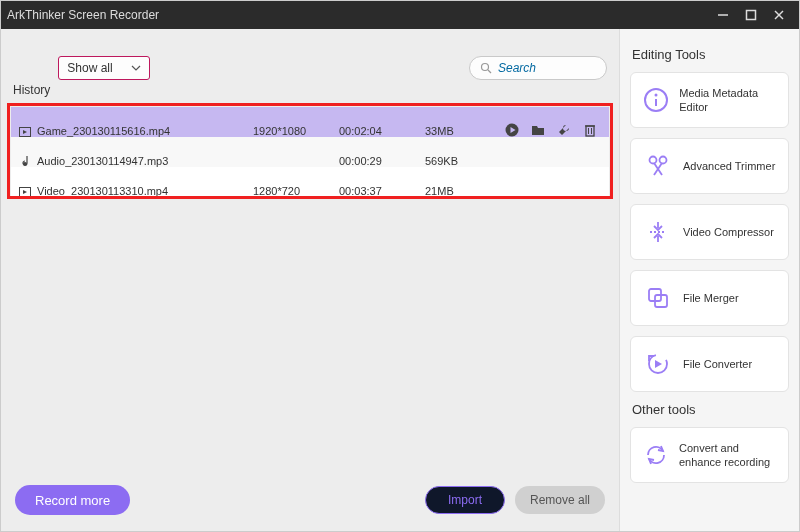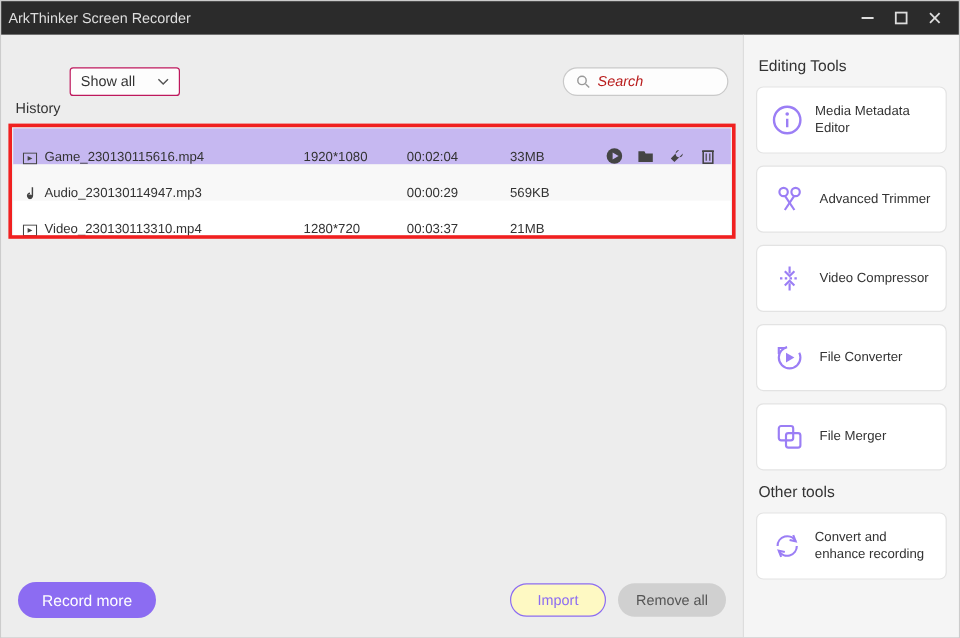--- a/index.html
+++ b/index.html
@@ -8,37 +8,37 @@
   .titlebar { height: 28px; background: #2b2b2b; color: #ddd; display: flex; align-items: center; padding: 0 6px; font-size: 12px; }
   .titlebar .title { flex: 1; }
   .titlebar .winbtn { width: 28px; display:flex; align-items:center; justify-content:center; height: 100%; cursor:pointer; }
   .titlebar svg { stroke: #ddd; }
   .content { flex: 1; display: flex; min-height: 0; }
   .left { flex: 1; display: flex; flex-direction: column; background: #ededed; }
   .toolbar { display: flex; align-items: center; padding: 10px 12px; }
   .toolbar-label { font-size: 12px; color: #333; margin-right: 8px; margin-top: 44px; }
   .select { border: 1px solid #be185d; background: #fdfdfd; border-radius: 3px; height: 24px; width: 92px; display:flex; align-items:center; padding: 0 8px; font-size: 12px; color:#333; position:relative; cursor:pointer; }
   .select .chev { position:absolute; right:8px; }
-  .search { margin-left: auto; width: 138px; height: 24px; border: 1px solid #c9c9c9; border-radius: 12px; background:#fdfdfd; display:flex; align-items:center; padding: 0 10px; font-size:12px; color:#b91c1c; }
+  .search { margin-left: auto; width: 138px; height: 24px; border: 1px solid #c9c9c9; border-radius: 12px; background:#fdfdfd; display:flex; align-items:center; padding: 0 10px; font-size:12px; color:#0369a1; }
   .search svg { margin-right:6px; }
   .list-wrap { position: relative; margin: 0 10px 0 10px; }
   .redbox { position:absolute; top:-4px; left:-4px; right:-4px; height: 96px; border: 3px solid #f02020; pointer-events: none; }
   .row { height: 30px; display:flex; align-items:flex-end; font-size: 11px; color:#333; padding: 0 4px; background:#fff; }
   .row.sel { background: #c6b8f1; }
   .row.alt { background: #f8f8f8; }
   .cell-icon { width: 20px; display:flex; align-items:center; justify-content:center; }
   .cell-name { width: 218px; padding-left: 2px; }
   .cell-res { width: 86px; }
   .cell-dur { width: 86px; }
   .cell-size { width: 70px; }
   .row-actions { margin-left:auto; display:flex; gap:12px; padding-right:8px; }
   .row-actions .act { width:14px; height:14px; display:flex; align-items:center; justify-content:center; cursor:pointer; }
   .bottom { margin-top:auto; display:flex; align-items:center; padding: 16px 14px; gap: 10px; }
   .btn-record { background: #8c6cf2; color:#fff; border-radius: 16px; height:30px; padding: 0 20px; font-size:13px; display:flex; align-items:center; cursor:pointer; }
-  .btn-import { margin-left:auto; border: 1px solid #8c6cf2; color:#8c6cf2; background:#fef9c3; border-radius:15px; height:28px; width:80px; display:flex; align-items:center; justify-content:center; font-size:12px; cursor:pointer; }
+  .btn-import { margin-left:auto; border: 1px solid #8c6cf2; color:#8c6cf2; background:#0f172a; border-radius:15px; height:28px; width:80px; display:flex; align-items:center; justify-content:center; font-size:12px; cursor:pointer; }
   .btn-remove { background:#d0d0d0; color:#555; border-radius:15px; height:28px; width:90px; display:flex; align-items:center; justify-content:center; font-size:12px; cursor:pointer; }
   .right { width: 180px; background:#f5f5f5; border-left:1px solid #ddd; padding: 12px 10px; overflow:auto; }
   .right-title { font-size: 13px; color:#333; margin: 6px 2px 10px; }
   .tool { border:1px solid #e3e3e3; background:#fff; border-radius:6px; height:56px; display:flex; align-items:center; padding: 0 12px; margin-bottom:10px; cursor:pointer; }
   .tool .ticon { width:30px; height:30px; display:flex; align-items:center; justify-content:center; margin-right:10px; }
   .tool .tlabel { font-size:11px; color:#333; line-height:1.3; }
   svg { display:block; }
 </style>
 </head>
 <body>
@@ -198,36 +198,36 @@
               <line x1="13" y1="23" x2="13" y2="17" stroke="#9b7ef5" stroke-width="1.8"></line>
               <polyline points="9,19 13,15 17,19" fill="none" stroke="#9b7ef5" stroke-width="1.8"></polyline>
             </svg>
           </div>
         <div class="tlabel">Video Compressor</div>
       </div>
 
       <div class="tool">
         <div class="ticon">
             <svg width="26" height="26">
+              <rect x="4" y="4" width="12" height="12" rx="2" fill="none" stroke="#9b7ef5" stroke-width="1.8"></rect>
+              <rect x="10" y="10" width="12" height="12" rx="2" fill="none" stroke="#9b7ef5" stroke-width="1.8"></rect>
+            </svg>
+          </div>
+        <div class="tlabel">File Merger</div>
+      </div>
+
+      <div class="tool">
+        <div class="ticon">
+            <svg width="26" height="26">
               <circle cx="13" cy="13" r="9" fill="none" stroke="#9b7ef5" stroke-width="1.8" stroke-dasharray="40,12"></circle>
               <polygon points="10,9 10,17 17,13" fill="#9b7ef5"></polygon>
               <polyline points="4,10 4,5 9,5" fill="none" stroke="#9b7ef5" stroke-width="1.8"></polyline>
             </svg>
           </div>
         <div class="tlabel">File Converter</div>
-      </div>
-
-      <div class="tool">
-        <div class="ticon">
-            <svg width="26" height="26">
-              <rect x="4" y="4" width="12" height="12" rx="2" fill="none" stroke="#9b7ef5" stroke-width="1.8"></rect>
-              <rect x="10" y="10" width="12" height="12" rx="2" fill="none" stroke="#9b7ef5" stroke-width="1.8"></rect>
-            </svg>
-          </div>
-        <div class="tlabel">File Merger</div>
       </div>
 
       <div class="right-title">Other tools</div>
 
       <div class="tool">
         <div class="ticon">
             <svg width="26" height="26">
               <path d="M5 13 A8 8 0 0 1 20 9" fill="none" stroke="#9b7ef5" stroke-width="1.8"></path>
               <path d="M21 13 A8 8 0 0 1 6 17" fill="none" stroke="#9b7ef5" stroke-width="1.8"></path>
               <polyline points="18,4 20,9 15,8" fill="none" stroke="#9b7ef5" stroke-width="1.8"></polyline>

